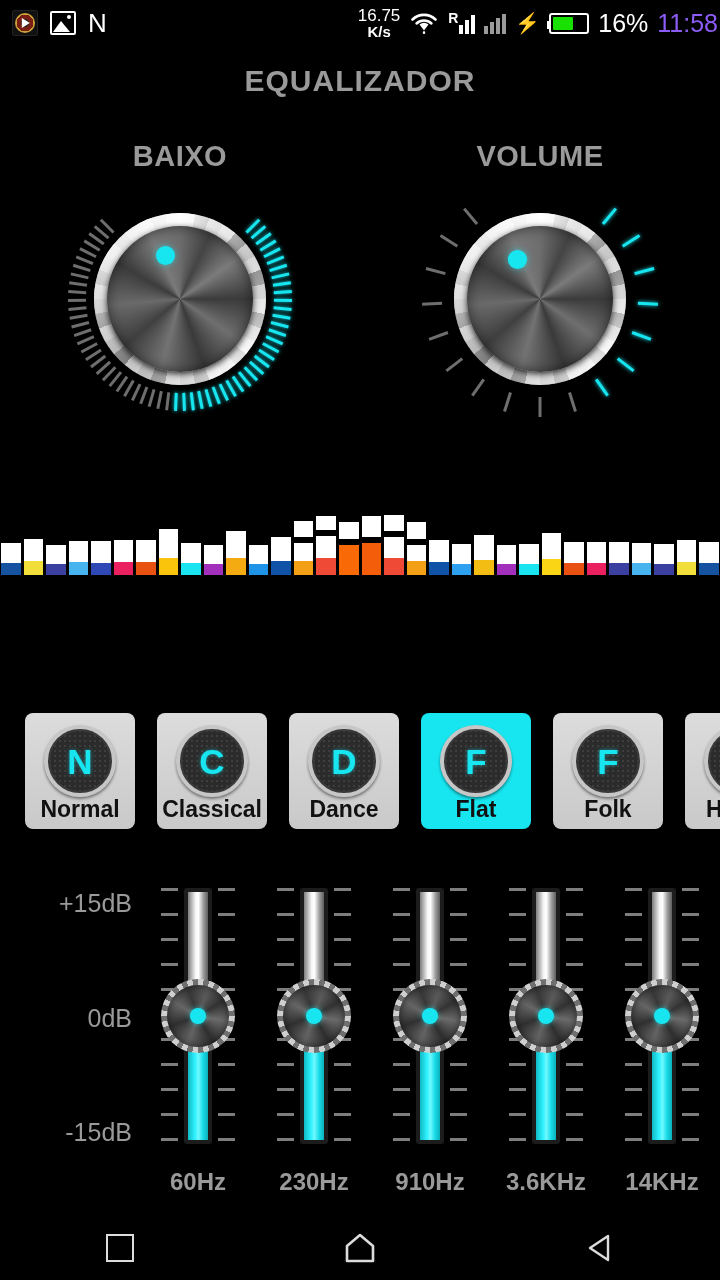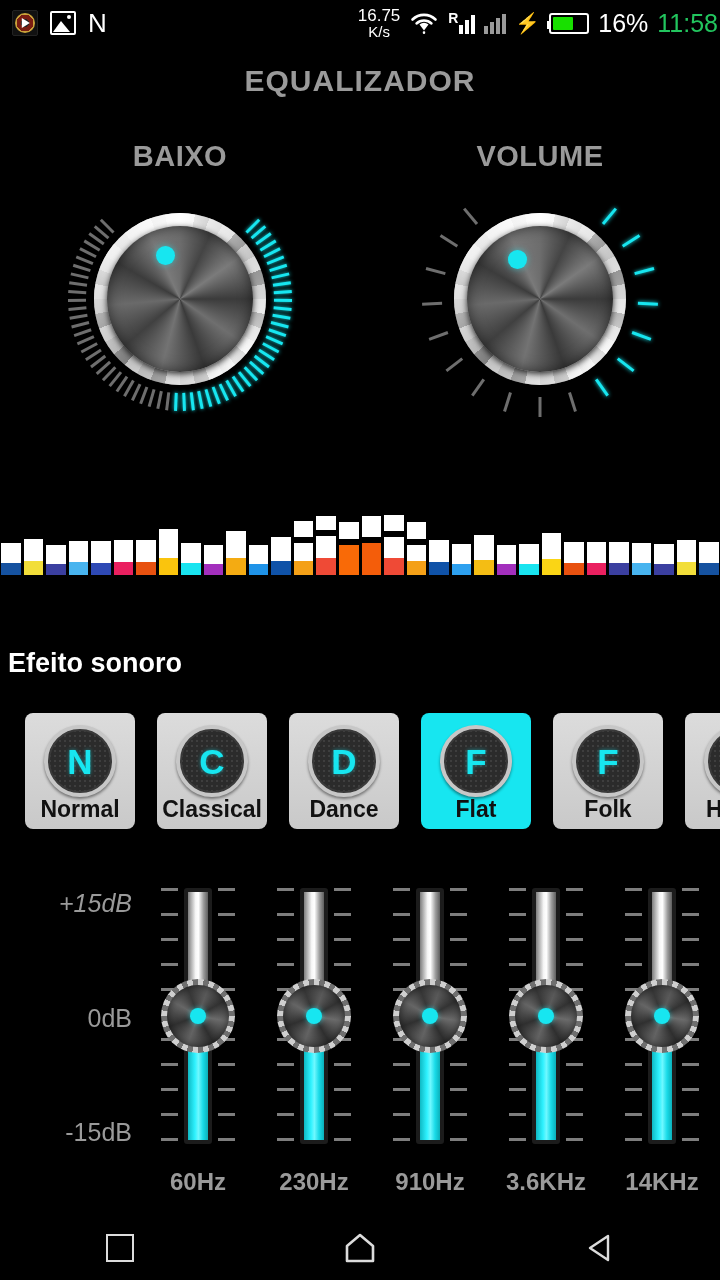--- a/index.html
+++ b/index.html
@@ -49,21 +49,21 @@
     position:absolute; right:5px; top:4px; width:4px; height:4px;
     border-radius:50%; background:#fff;
   }
   .ic-n { font-size:26px; line-height:26px; color:#fff; font-weight:400; letter-spacing:0; }
 
   .sb-netspeed {
     display:flex; flex-direction:column; align-items:center; justify-content:center;
     line-height:1.02; color:#fff;
   }
   .sb-netspeed .v { font-size:17px; font-weight:400; }
-  .sb-netspeed .u { font-size:15px; font-weight:400; }
+  .sb-netspeed .u { font-size:15px; font-weight:700; }
 
   .ic-wifi { width:30px; height:24px; position:relative; }
   .ic-wifi svg { position:absolute; left:0; top:0; }
 
   .ic-sig { display:flex; align-items:flex-end; gap:2px; height:22px; position:relative; }
   .ic-sig .r {
     position:absolute; left:0; top:-2px; font-size:14px; color:#fff; font-weight:600;
   }
   .ic-sig .bars { display:flex; align-items:flex-end; gap:2px; margin-left:11px; }
   .ic-sig .bars i { width:4px; background:#fff; display:block; }
@@ -73,21 +73,21 @@
   .ic-bolt { font-size:20px; color:#fff; line-height:20px; }
   .ic-batt {
     width:40px; height:21px; border:2px solid #fff; border-radius:3px;
     position:relative; display:flex; align-items:center; padding:2px;
   }
   .ic-batt::after {
     content:""; position:absolute; left:-4px; top:6px; width:3px; height:8px; background:#fff;
   }
   .ic-batt .fill { height:100%; background:#18e000; border-radius:1px; }
   .sb-pct { font-size:25px; color:#fff; }
-  .sb-time { font-size:25px; color:#22c55e; }
+  .sb-time { font-size:25px; color:#8b5cf6; }
 
   
   .app-title {
     position:absolute; top:64px; left:0; width:720px; text-align:center;
     font-size:30px; font-weight:700; color:#9a9a9a; letter-spacing:1px;
   }
 
   
   .knob-row { position:absolute; top:140px; left:0; width:720px; height:300px; }
   .knob-unit { position:absolute; width:360px; top:0; }
@@ -183,21 +183,21 @@
   .preset .pname {
     position:absolute; bottom:6px; left:0; width:100%; text-align:center;
     font-size:23px; font-weight:700; color:#111; white-space:nowrap;
   }
 
   
   .db-labels { position:absolute; left:0; top:880px; width:140px; height:270px; }
   .db-labels span {
     position:absolute; right:8px; font-size:25px; color:#9a9a9a; white-space:nowrap;
   }
-  .db-top { top:9px;font-style:italic; }
+  .db-top { top:9px; }
   .db-mid { top:124px;margin-left:40px; }
   .db-bot { top:238px; }
 
   .slider-row {
     position:absolute; left:140px; top:880px; width:580px; height:270px;
     display:flex; justify-content:space-around; align-items:flex-start;
   }
   .slider { position:relative; width:86px; height:270px; }
   .s-ticks { position:absolute; left:0; top:8px; width:86px; height:256px; }
   .s-ticks i { position:absolute; height:3px; background:#7d7d7d; }
@@ -547,21 +547,20 @@
       <div class="sbar">
         <div class="body" style="height: 22px;"></div>
         <div class="tip" style="height: 13px; background: rgb(242, 222, 58);"></div>
       </div>
       <div class="sbar">
         <div class="body" style="height: 21px;"></div>
         <div class="tip" style="height: 12px; background: rgb(21, 82, 160);"></div>
       </div>
     </div>
 
-  <div class="section-title">Efeito sonoro</div>
   <div class="preset-row" id="preset-row">
       <div class="preset">
         <div class="knobicon">
           <span class="letter">N</span>
         </div>
         <span class="pname">Normal</span>
       </div>
       <div class="preset">
         <div class="knobicon">
           <span class="letter">C</span>

